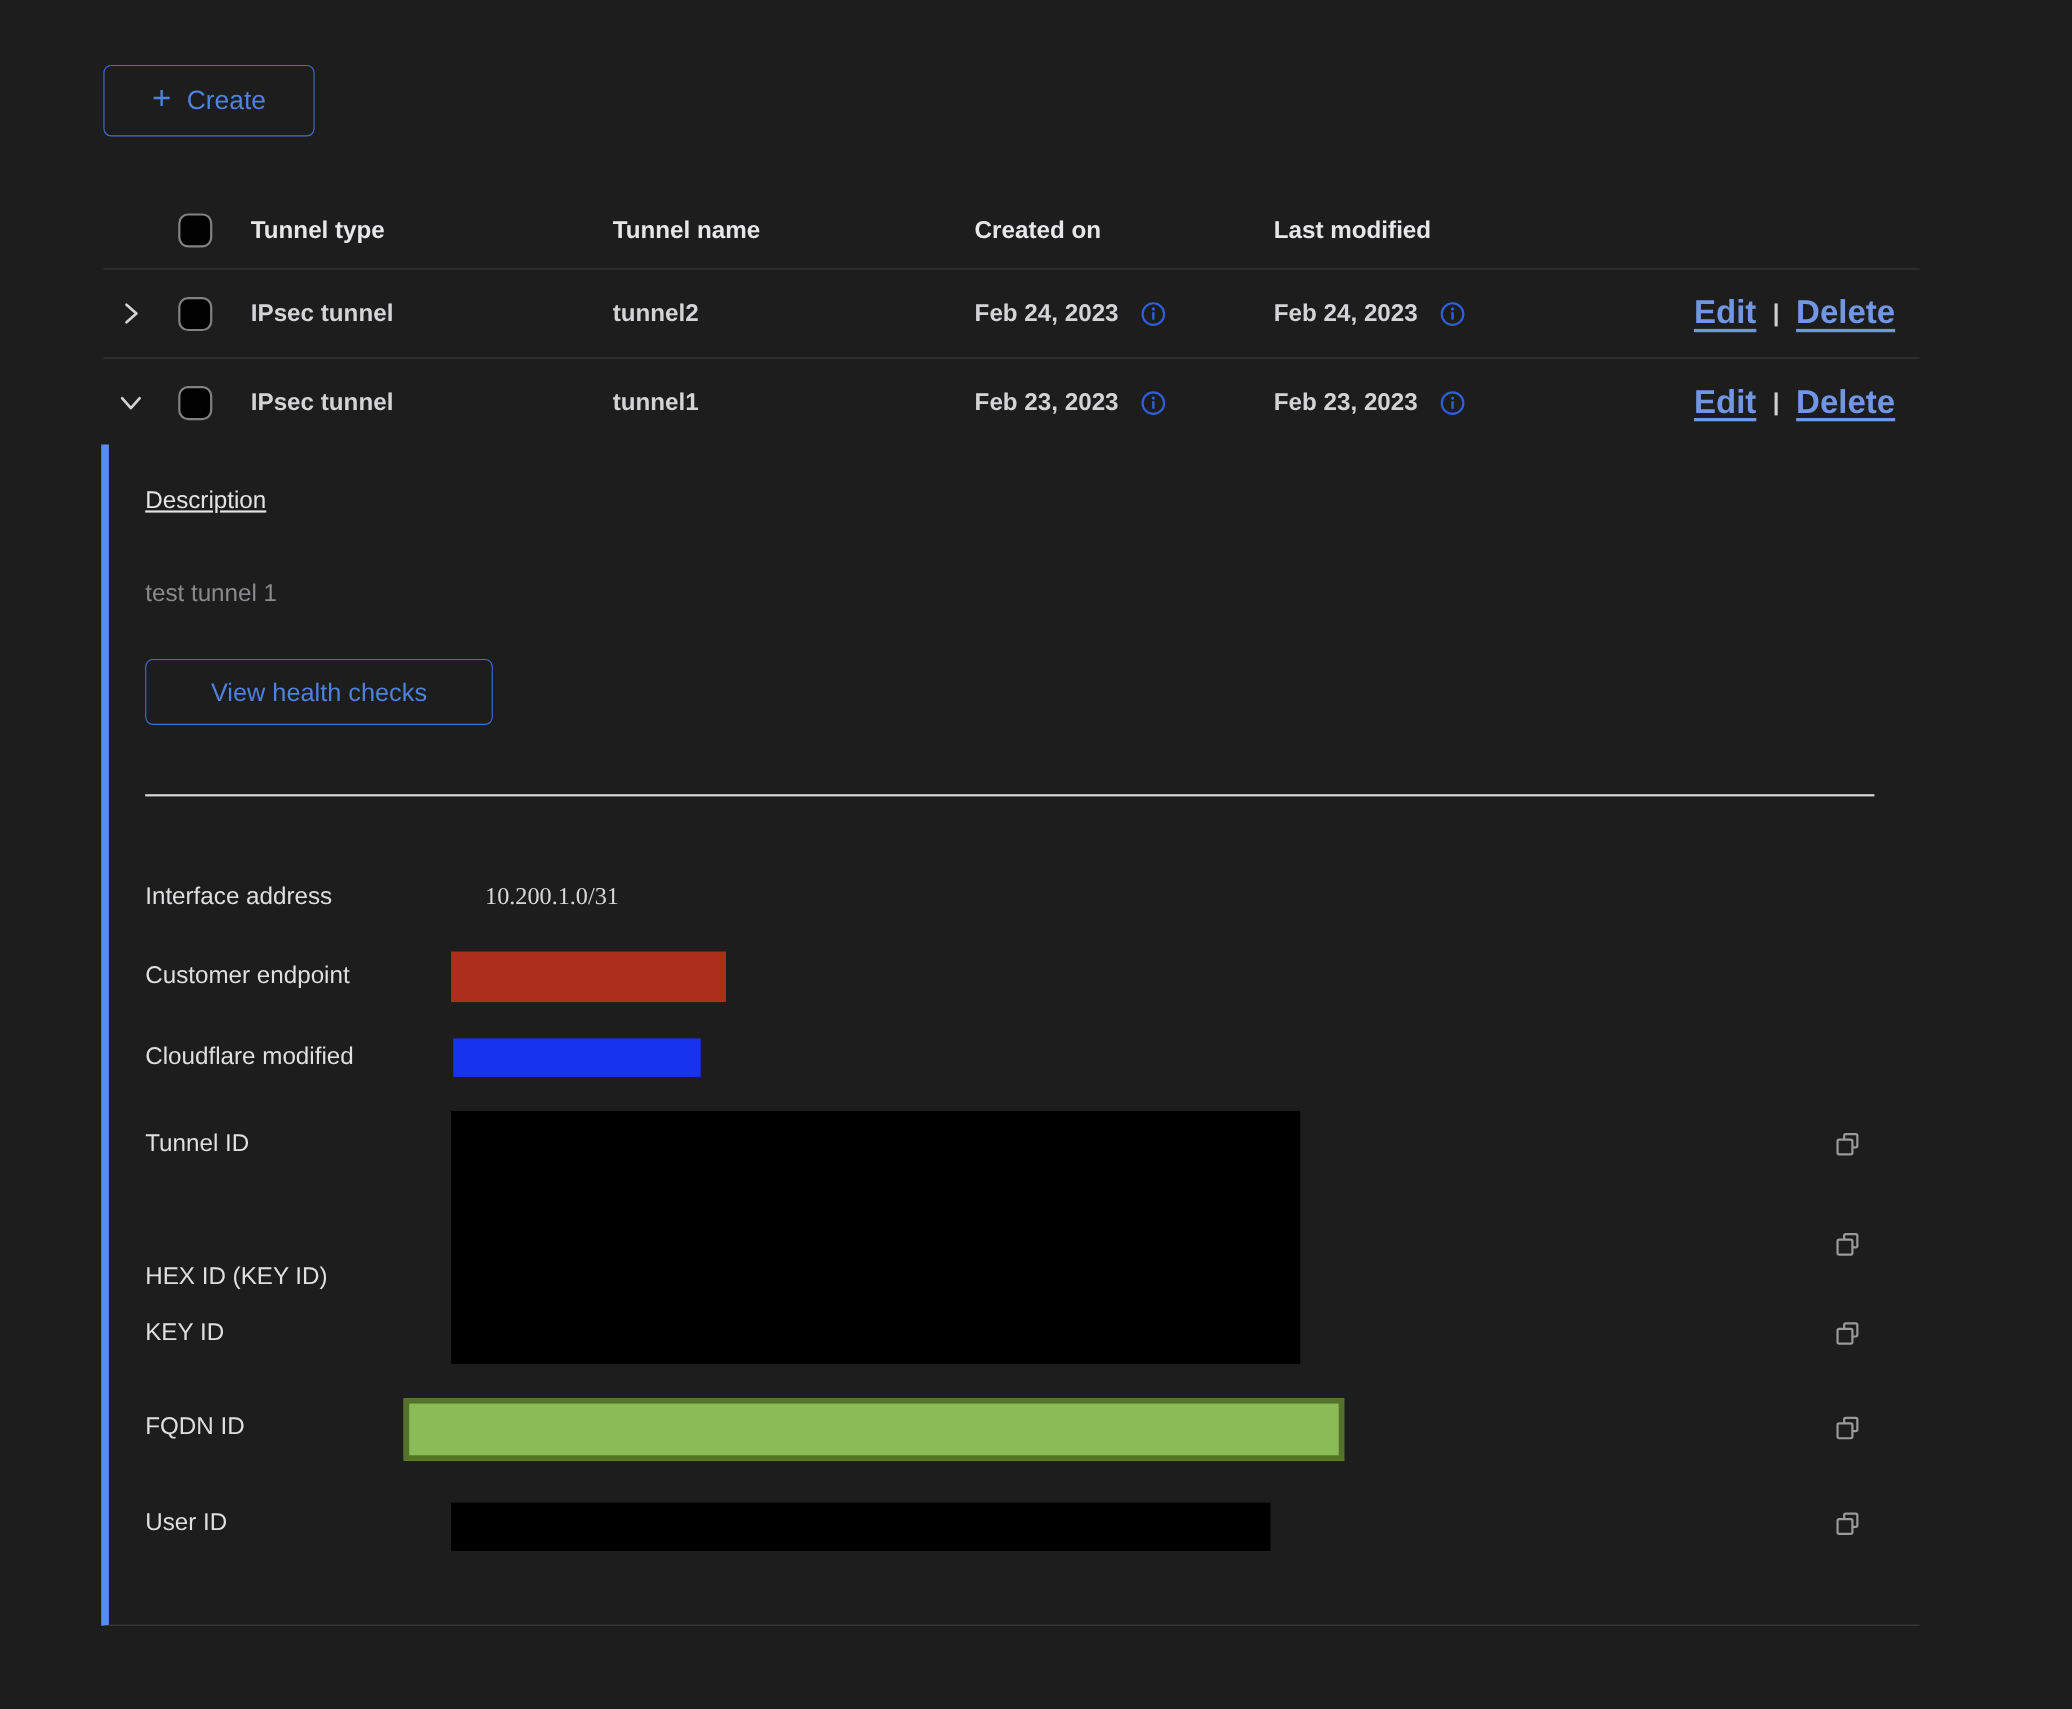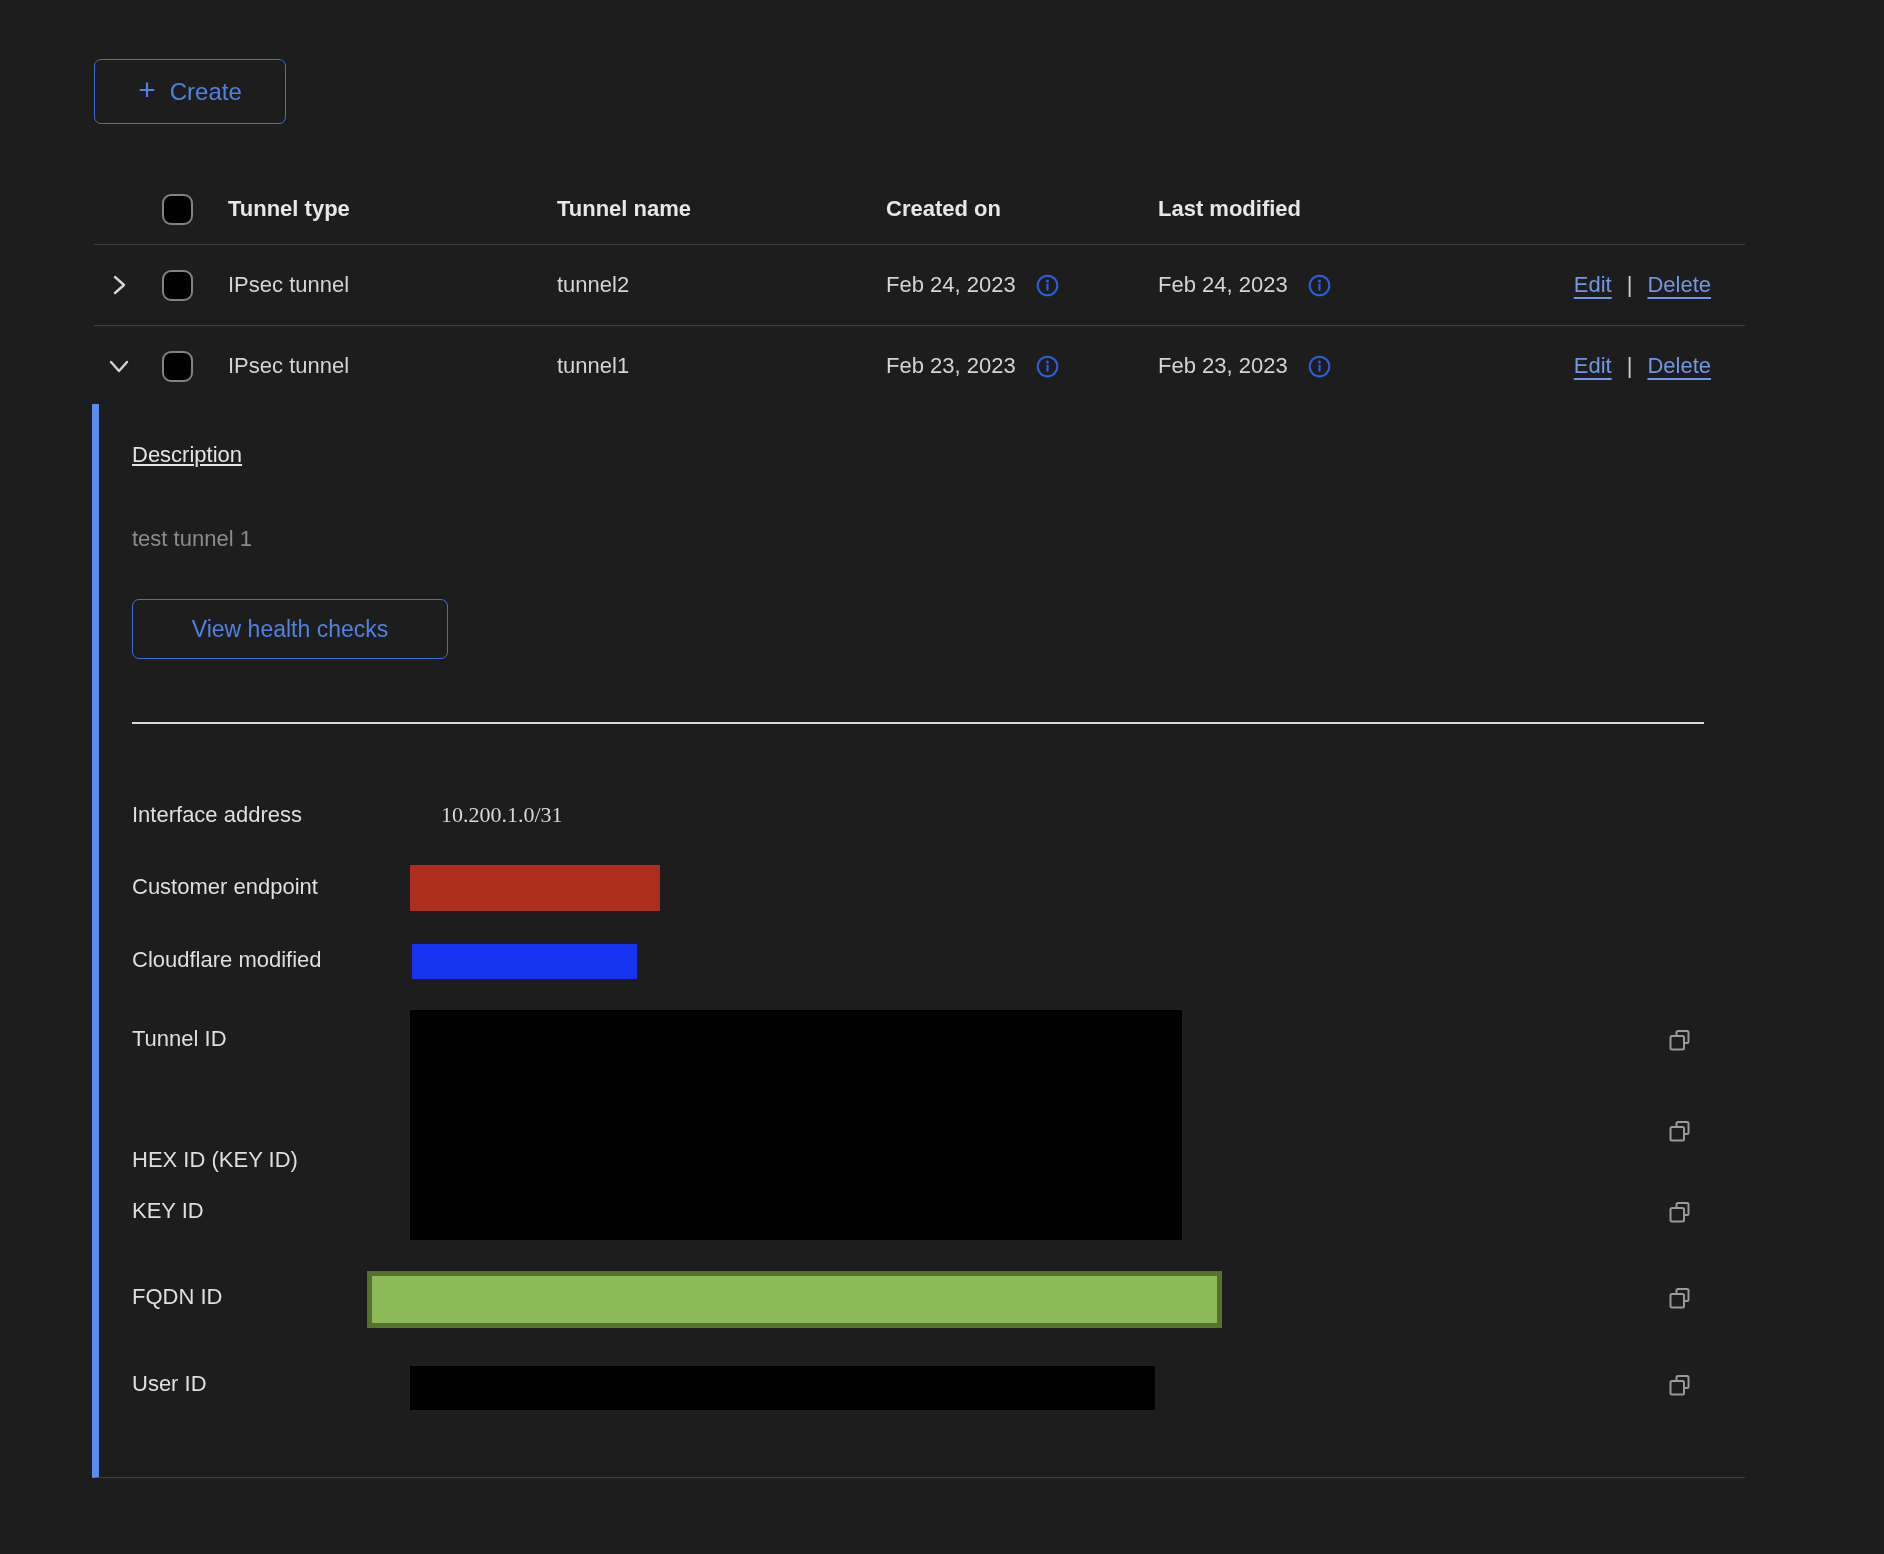--- a/index.html
+++ b/index.html
@@ -21,32 +21,32 @@
   
   .table{position:absolute;left:94px;top:174px;width:1651px;}
   .trow{
     display:grid;
     grid-template-columns:58px 76px 329px 329px 272px 382px 1fr;
     align-items:center;
     height:80px;
   }
   .trow.thead{height:70px;border-bottom:1px solid #3d3d3e;}
   .trow.body-row1{border-bottom:1px solid #3d3d3e;}
-  .cell{display:flex;align-items:center;font-size:22px;color:#d4d4d6;}
+  .cell{display:flex;align-items:center;font-size:22px;color:#d4d4d6;font-weight:bold;}
   .cell.th{font-weight:700;color:#e7e7e9;}
   .c-exp{padding-left:12px;}
   .c-chk{padding-left:10px;}
   .c-created,.c-mod{gap:20px;}
   .c-actions{justify-content:flex-end;padding-right:34px;gap:15px;}
   .checkbox{
     width:31px;height:31px;border:2px solid #828282;border-radius:9px;
     background:#020202;box-sizing:border-box;display:inline-block;cursor:pointer;
   }
   .chev{width:26px;height:26px;display:inline-flex;cursor:pointer;}
-  .link{color:#7096e4;text-decoration:underline;text-underline-offset:5px;cursor:pointer;font-size:22px;}
+  .link{color:#7096e4;text-decoration:underline;text-underline-offset:5px;cursor:pointer;font-size:30px;}
   .sep{color:#cfcfcf;font-size:22px;}
   .info{width:23px;height:23px;display:inline-flex;cursor:pointer;}
   
   .panel{
     position:absolute;left:92px;top:404px;width:1653px;height:1074px;
     border-left:7px solid #598cef;border-bottom:1px solid #3d3d3e;
     box-sizing:border-box;
   }
   .panel .abs{position:absolute;}
   .p-desc-label{left:33px;top:38px;font-size:22px;color:#e3e3e5;text-decoration:underline;}

